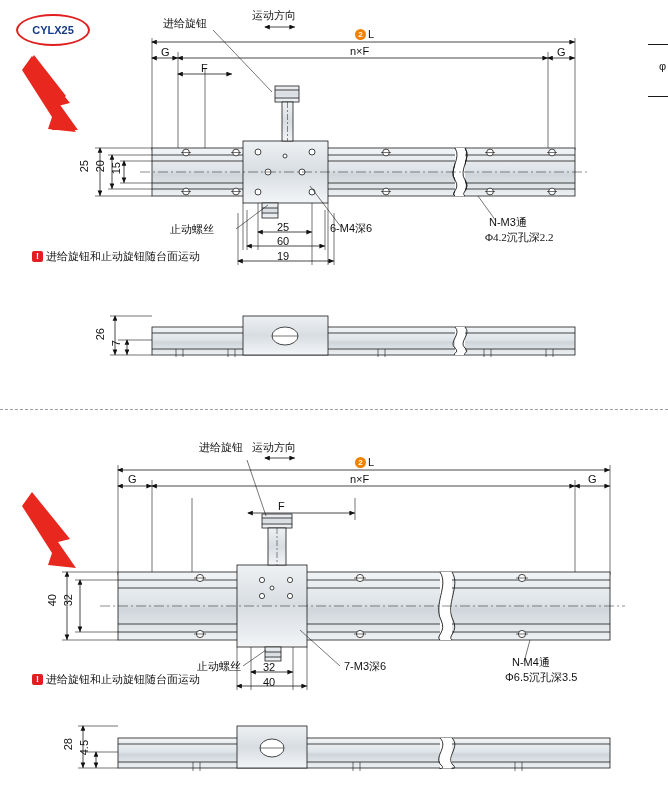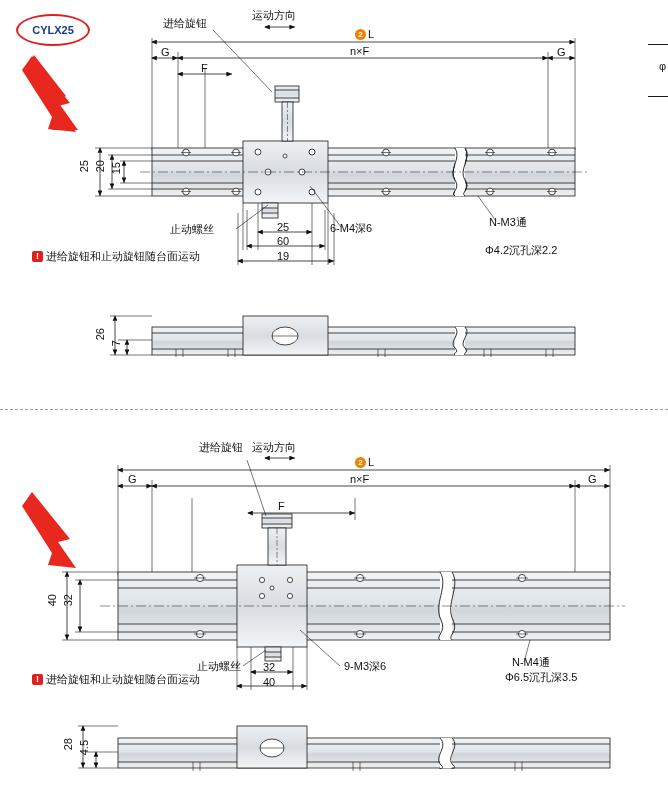--- a/index.html
+++ b/index.html
@@ -343,21 +343,21 @@
   <div class="txt" style="left:557px;top:46px;">G</div>
   <div class="txt" style="left:201px;top:62px;">F</div>
 
   <div class="txt vert" style="left:78px;top:160px;">25</div>
   <div class="txt vert" style="left:94px;top:160px;">20</div>
   <div class="txt vert" style="left:110px;top:162px;">15</div>
 
   <div class="txt" style="left:170px;top:222px;">止动螺丝</div>
   <div class="txt" style="left:330px;top:221px;">6-M4深6</div>
   <div class="txt" style="left:489px;top:215px;text-align:right;">N-M3通</div>
-  <div class="txt" style="left:485px;top:243px;">Φ4.2沉孔深2.2</div>
+  <div class="txt" style="left:485px;top:230px;font-family:Liberation Serif, serif;">Φ4.2沉孔深2.2</div>
 
   <div class="txt" style="left:277px;top:221px;">25</div>
   <div class="txt" style="left:277px;top:235px;">60</div>
   <div class="txt" style="left:277px;top:250px;">19</div>
 
   <div class="warn" style="left:32px;top:249px;">
     <span class="mark">!</span>
     <span>进给旋钮和止动旋钮随台面运动</span>
   </div>
 
@@ -370,21 +370,21 @@
   <div class="txt" style="left:368px;top:456px;">L</div>
   <div class="txt" style="left:350px;top:473px;">n×F</div>
   <div class="txt" style="left:128px;top:473px;">G</div>
   <div class="txt" style="left:588px;top:473px;">G</div>
   <div class="txt" style="left:278px;top:500px;">F</div>
 
   <div class="txt vert" style="left:46px;top:594px;">40</div>
   <div class="txt vert" style="left:62px;top:594px;">32</div>
 
   <div class="txt" style="left:197px;top:659px;">止动螺丝</div>
-  <div class="txt" style="left:344px;top:659px;">9-M3深6</div>
+  <div class="txt" style="left:344px;top:659px;">7-M3深6</div>
   <div class="txt" style="left:512px;top:655px;">N-M4通</div>
   <div class="txt" style="left:505px;top:670px;">Φ6.5沉孔深3.5</div>
 
   <div class="txt" style="left:263px;top:661px;">32</div>
   <div class="txt" style="left:263px;top:676px;">40</div>
 
   <div class="warn" style="left:32px;top:672px;">
     <span class="mark">!</span>
     <span>进给旋钮和止动旋钮随台面运动</span>
   </div>

